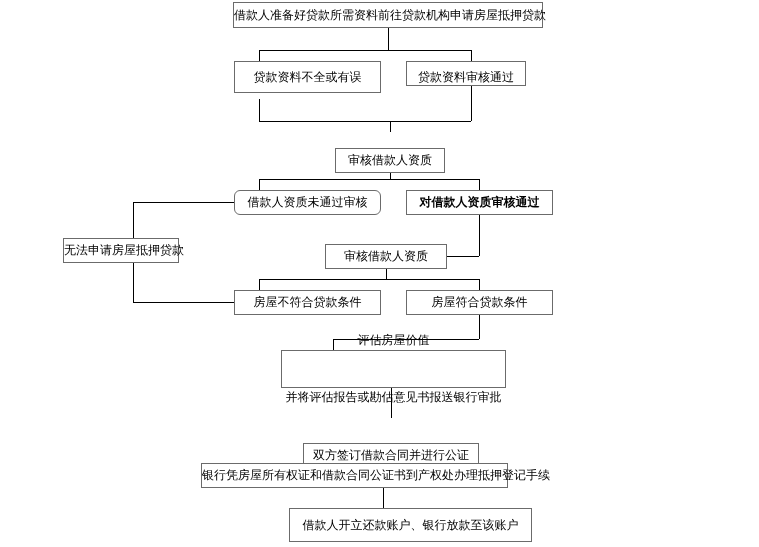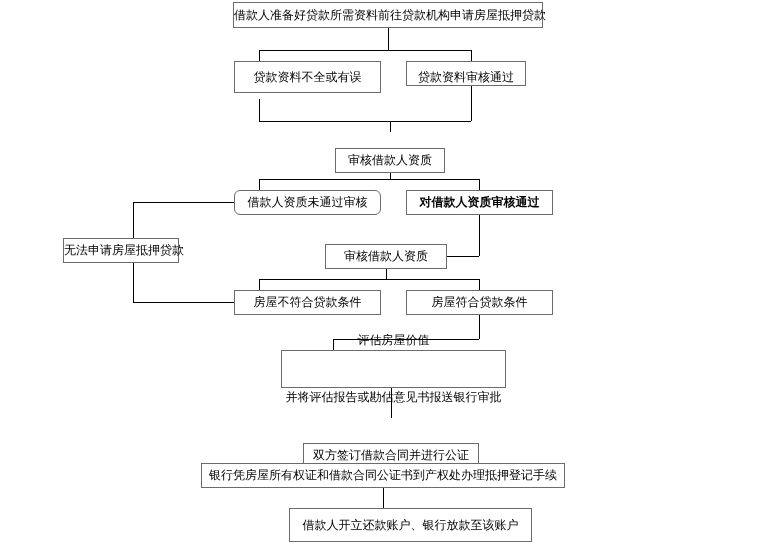--- a/index.html
+++ b/index.html
@@ -96,21 +96,21 @@
       <div class="node" style="left: 406px; top: 290px; width: 147px; height: 25px; border-color: rgb(107, 107, 107);">
         <span class="line">房屋符合贷款条件</span>
       </div>
       <div class="node" style="left: 281px; top: 350px; width: 225px; height: 38px; border-color: rgb(107, 107, 107); gap: 42px;">
         <span class="line">评估房屋价值</span>
         <span class="line">并将评估报告或勘估意见书报送银行审批</span>
       </div>
       <div class="node" style="left: 303px; top: 418px; width: 176px; height: 25px; border-color: rgb(107, 107, 107); margin-top: 25px;">
         <span class="line">双方签订借款合同并进行公证</span>
       </div>
-      <div class="node" style="left: 201px; top: 463px; width: 364px; height: 25px; border-color: rgb(107, 107, 107);">
+      <div class="node" style="left: 201px; top: 463px; width: 307px; height: 25px; border-color: rgb(107, 107, 107);">
         <span class="line">银行凭房屋所有权证和借款合同公证书到产权处办理抵押登记手续</span>
       </div>
       <div class="node" style="left: 262px; top: 508px; width: 243px; height: 34px; border-color: rgb(107, 107, 107); margin-left: 27px;">
         <span class="line">借款人开立还款账户、银行放款至该账户</span>
       </div>
     </div>
 
 </div>
 
 </body></html>

